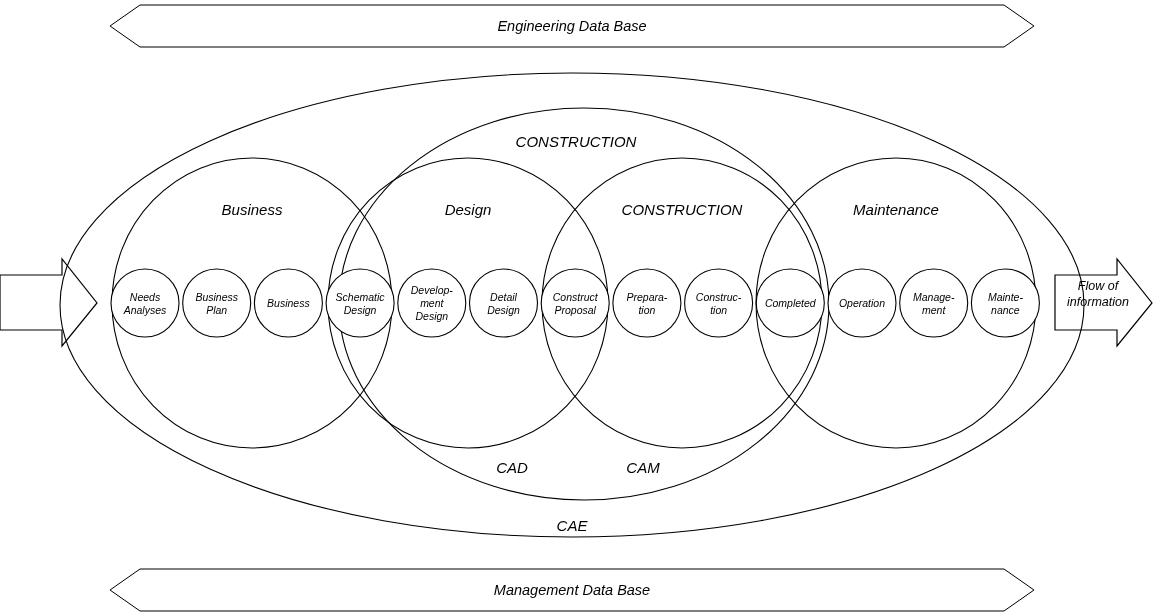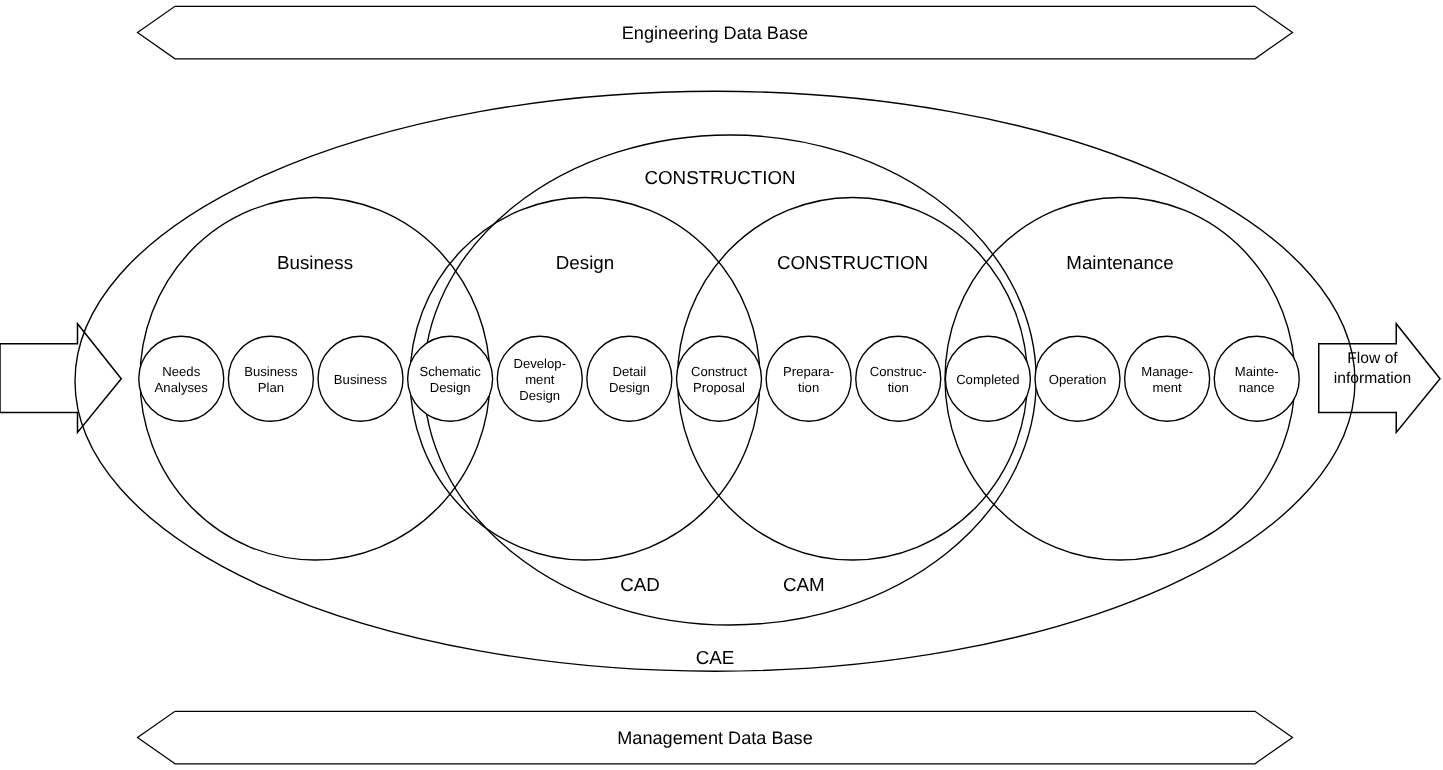--- a/index.html
+++ b/index.html
@@ -10,20 +10,21 @@
   body {
     width: 1154px;
     height: 616px;
     font-family: "Liberation Sans", sans-serif;
     overflow: hidden;
   }
   #diagram-root {
     position: relative;
     width: 1154px;
     height: 533px;
+    font-style: italic;
   }
   svg.diagram {
     display: block;
     width: 1154px;
     height: 616px;
   }
   .stroke {
     fill: none;
     stroke: #000000;
     stroke-width: 1.1;

